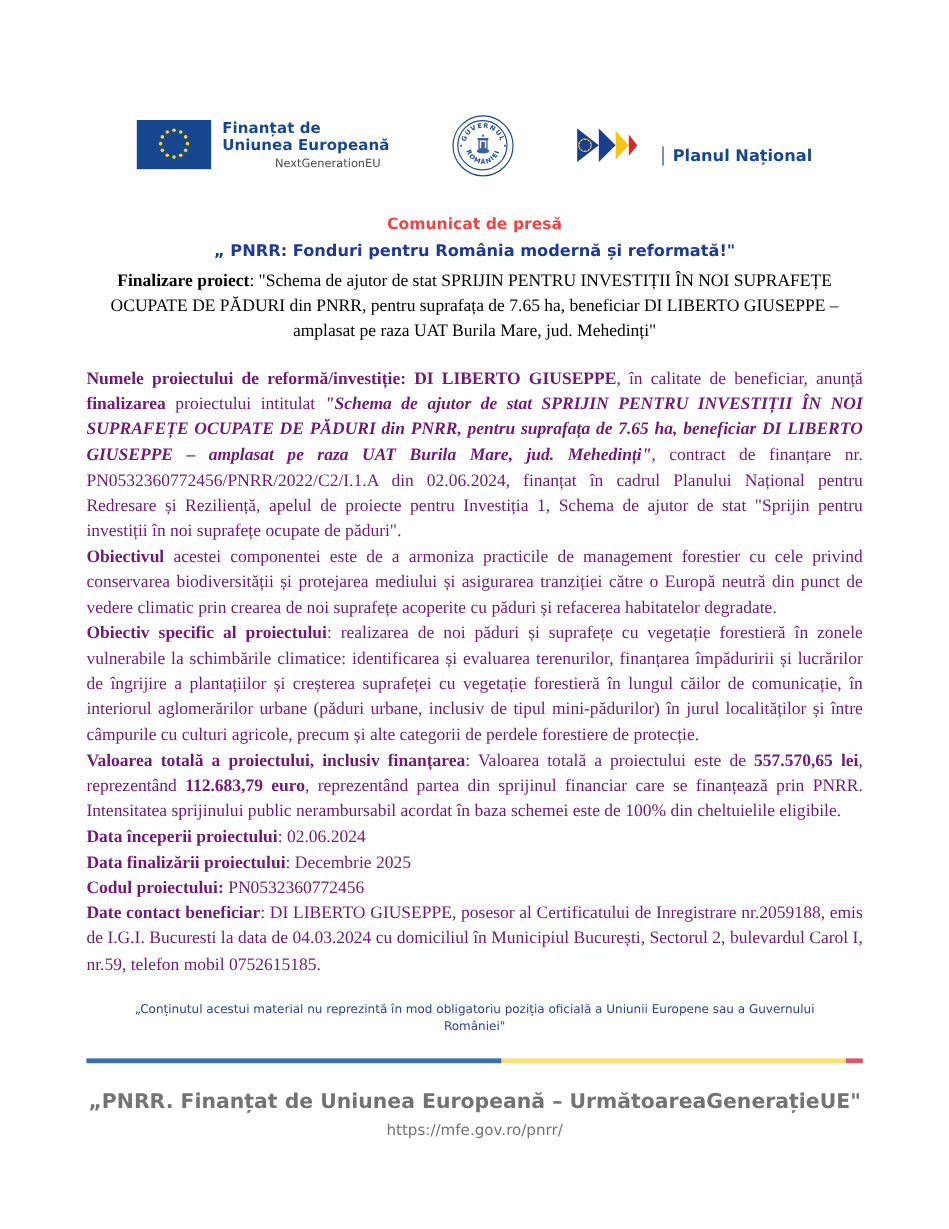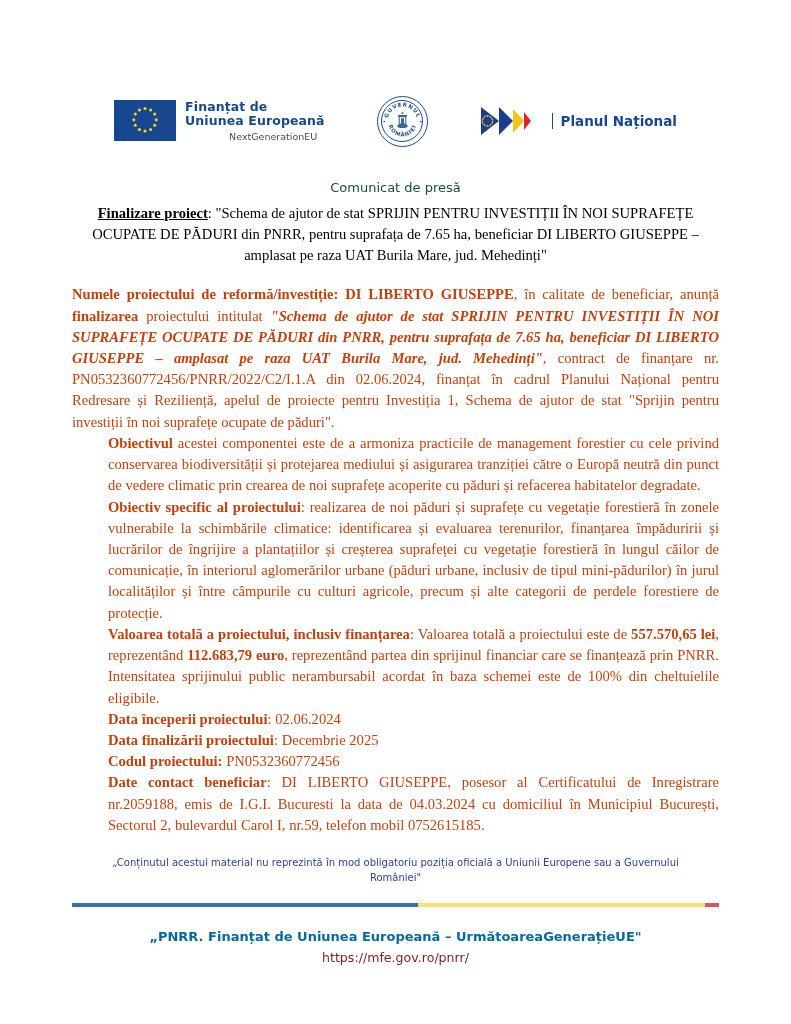--- a/index.html
+++ b/index.html
@@ -81,21 +81,21 @@
   .gov-seal .ring {
     position: absolute;
     left: 3.2px; top: 3.2px; right: 3.2px; bottom: 3.2px;
     border-radius: 50%;
     border: 0.9px solid #1d4a8f;
   }
   .gov-seal svg { position: absolute; left: 0; top: 0; }
 
   .pnrr-group {
     display: flex;
-    align-items: center;
+    align-items: flex-end;
     gap: 20px;
   }
   .pnrr-arrows { flex: none; }
   .pnrr-text {
     font-family: "DejaVu Sans", sans-serif;
     color: #17488f;
     font-weight: bold;
     font-size: 13.5px;
     line-height: 1.22;
     border-left: 1.4px solid #17488f;
@@ -103,53 +103,53 @@
     white-space: nowrap;
   }
 
   
   .title-block {
     margin-top: 26px;
     text-align: center;
   }
   .t-head {
     font-family: "DejaVu Sans", sans-serif;
-    color: #14532d;
-    font-weight: normal;
+    color: #ef4444;
+    font-weight: bold;
     font-size: 13px;
     line-height: 1.5;
   }
   .t-sub {
     margin-top: 1px;
     font-family: "DejaVu Sans", sans-serif;
     color: #1f3a93;
     font-weight: bold;
     font-size: 13.5px;
     line-height: 1.5;
   }
   .t-proj {
     margin-top: 5px;
     font-size: 14.6px;
     line-height: 1.46;
     text-align: center;
     color: #000;
   }
-  .t-proj b { font-weight: bold; text-decoration: underline; }
+  .t-proj b { font-weight: bold; }
 
   
   .body-block { margin-top: 18px; }
   p.para {
     margin: 0 0 0 0;
     font-size: 14.6px;
     line-height: 1.455;
     text-align: justify;
     text-justify: inter-word;
-    color: #c2410c;
-  }
-  p.para + p.para { margin-top: 0px; margin-left: 36px; }
+    color: #701a75;
+  }
+  p.para + p.para { margin-top: 0px; }
   p.spaced { margin-top: 14px; }
   .bi { font-weight: bold; font-style: italic; }
   b { font-weight: bold; }
 
   
   .disclaimer {
     margin-top: 20px;
     text-align: center;
     font-family: "DejaVu Sans", sans-serif;
     color: #2b3f94;
@@ -163,35 +163,35 @@
     display: flex;
     width: 100%;
   }
   .tc-blue  { background: #3a6db5; flex: 0 0 53.5%; }
   .tc-yellow{ background: #f9e070; flex: 1 1 auto; }
   .tc-red   { background: #d9566a; flex: 0 0 2.1%; }
 
   .footer-links { margin-top: 20px; text-align: center; }
   .f-title {
     font-family: "DejaVu Sans", sans-serif;
-    color: #0369a1;
-    font-weight: bold;
-    font-size: 13px;
+    color: #737373;
+    font-weight: bold;
+    font-size: 17px;
     line-height: 1.5;
   }
   .f-urls {
     margin-top: 3px;
     display: flex;
     justify-content: center;
     gap: 86px;
     font-family: "DejaVu Sans", sans-serif;
     color: #2b3f94;
     font-size: 12.6px;
   }
-  .f-urls a { color: #7f1d1d; text-decoration: none; }
+  .f-urls a { color: #737373; text-decoration: none; }
 </style>
 </head>
 <body>
 
 <div class="page">
 
   <div class="logo-bar">
 
     <div class="logo-group">
       <div class="eu-flag">
@@ -269,20 +269,21 @@
         <path d="M44 8 L51 17 L44 26 Z" fill="#d62828"></path>
       </svg>
       <div class="pnrr-text">
         <div>Planul Național</div>
       </div>
     </div>
   </div>
 
   <div class="title-block">
     <div class="t-head">Comunicat de presă</div>
+    <div class="t-sub">„ PNRR: Fonduri pentru România modernă și reformată!"</div>
     <div class="t-proj"><b>Finalizare proiect</b><span>: "Schema de ajutor de stat SPRIJIN PENTRU INVESTIȚII ÎN NOI SUPRAFEȚE OCUPATE DE PĂDURI din PNRR, pentru suprafața de 7.65 ha, beneficiar DI LIBERTO GIUSEPPE  – amplasat pe raza UAT Burila Mare, jud. Mehedinți"</span></div>
   </div>
 
   <div class="body-block">
 
     <p class="para"><b>Numele proiectului de reformă/investiție</b><b>: DI LIBERTO GIUSEPPE</b><span>, în calitate de beneficiar, anunță </span><b>finalizarea</b><span> proiectului intitulat </span><span class="bi">"Schema de ajutor de stat SPRIJIN PENTRU INVESTIȚII ÎN NOI SUPRAFEȚE OCUPATE DE PĂDURI din PNRR, pentru suprafața de 7.65 ha, beneficiar DI LIBERTO GIUSEPPE  – amplasat pe raza UAT Burila Mare, jud. Mehedinți"</span><span>, contract de finanțare nr. PN0532360772456/PNRR/2022/C2/I.1.A din 02.06.2024, finanțat în cadrul Planului Național pentru Redresare și Reziliență, apelul de proiecte pentru Investiția 1, Schema de ajutor de stat "Sprijin pentru investiții în noi suprafețe ocupate de păduri".</span></p>
 
     <p class="para"><b>Obiectivul</b><span> acestei componentei este de a armoniza practicile de management forestier cu cele privind conservarea biodiversității și protejarea mediului și asigurarea tranziției către o Europă neutră din punct de vedere climatic prin crearea de noi suprafețe acoperite cu păduri și refacerea habitatelor degradate.</span></p>
 
     <p class="para"><b>Obiectiv specific al proiectului</b><span>: realizarea de noi păduri și suprafețe cu vegetație forestieră în zonele vulnerabile la schimbările climatice: identificarea și evaluarea terenurilor, finanțarea împăduririi și lucrărilor de îngrijire a plantațiilor și creșterea suprafeței cu vegetație forestieră în lungul căilor de comunicație, în interiorul aglomerărilor urbane (păduri urbane, inclusiv de tipul mini-pădurilor) în jurul localităților și între câmpurile cu culturi agricole, precum și alte categorii de perdele forestiere de protecție.</span></p>

